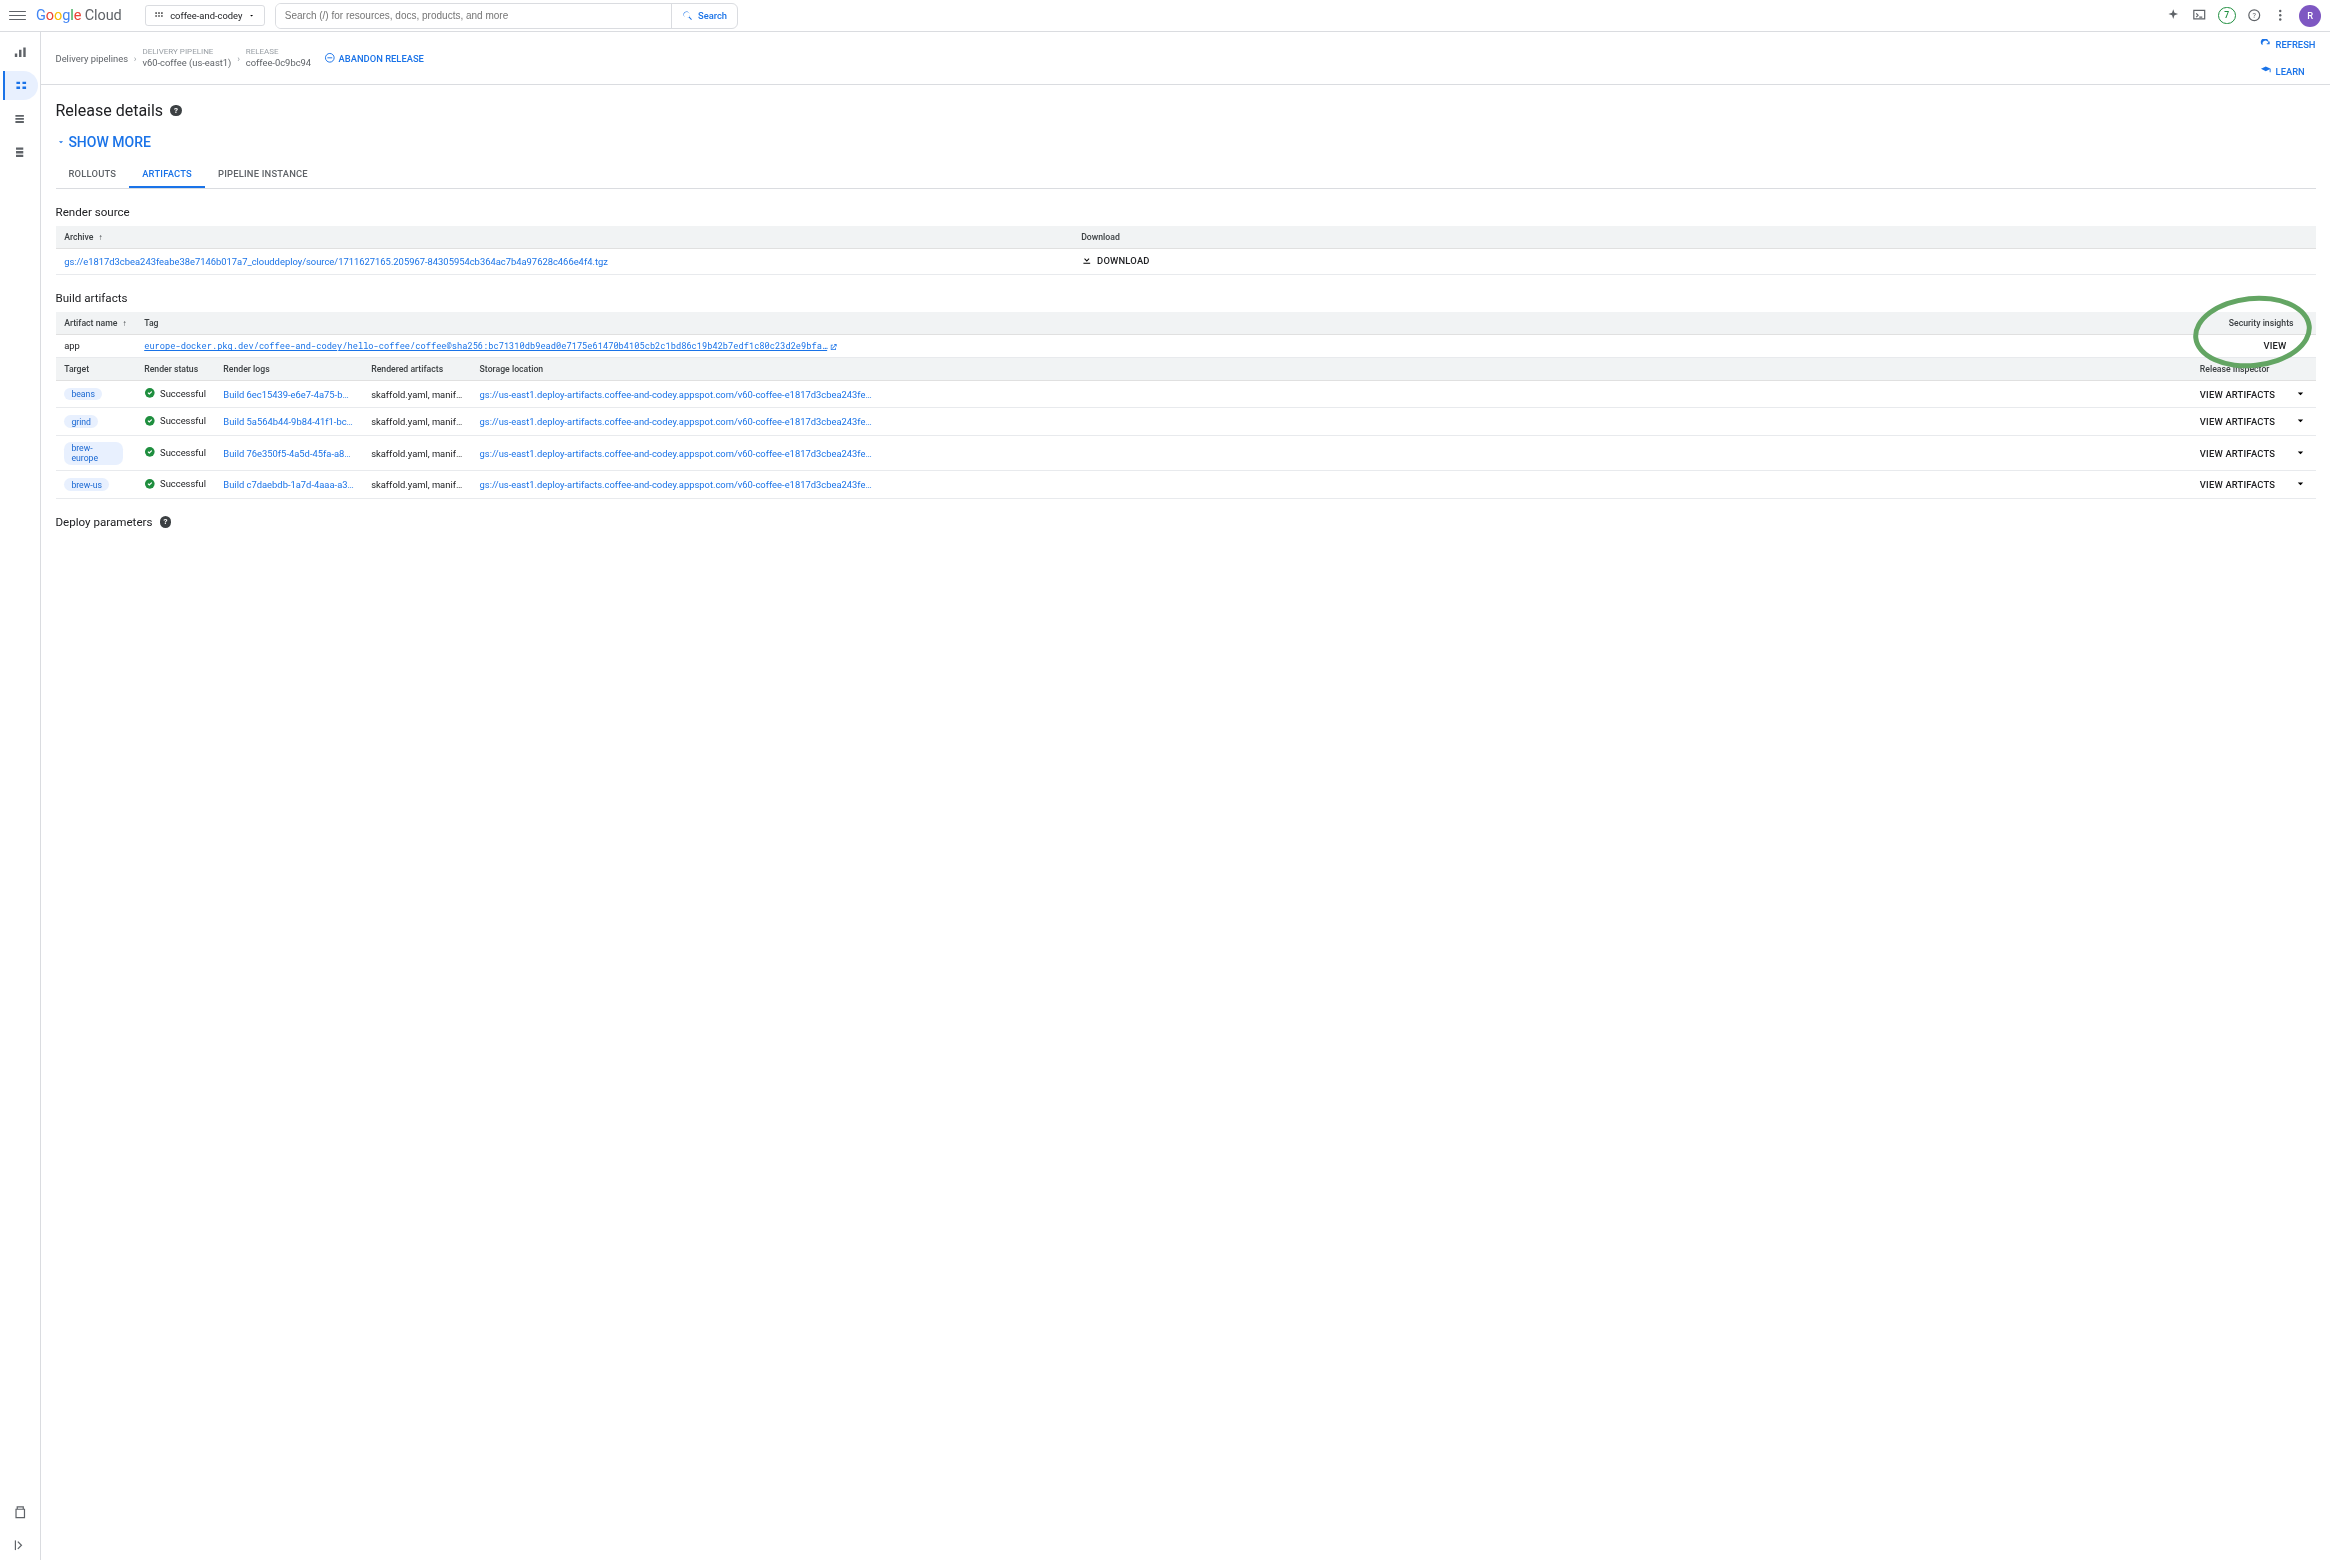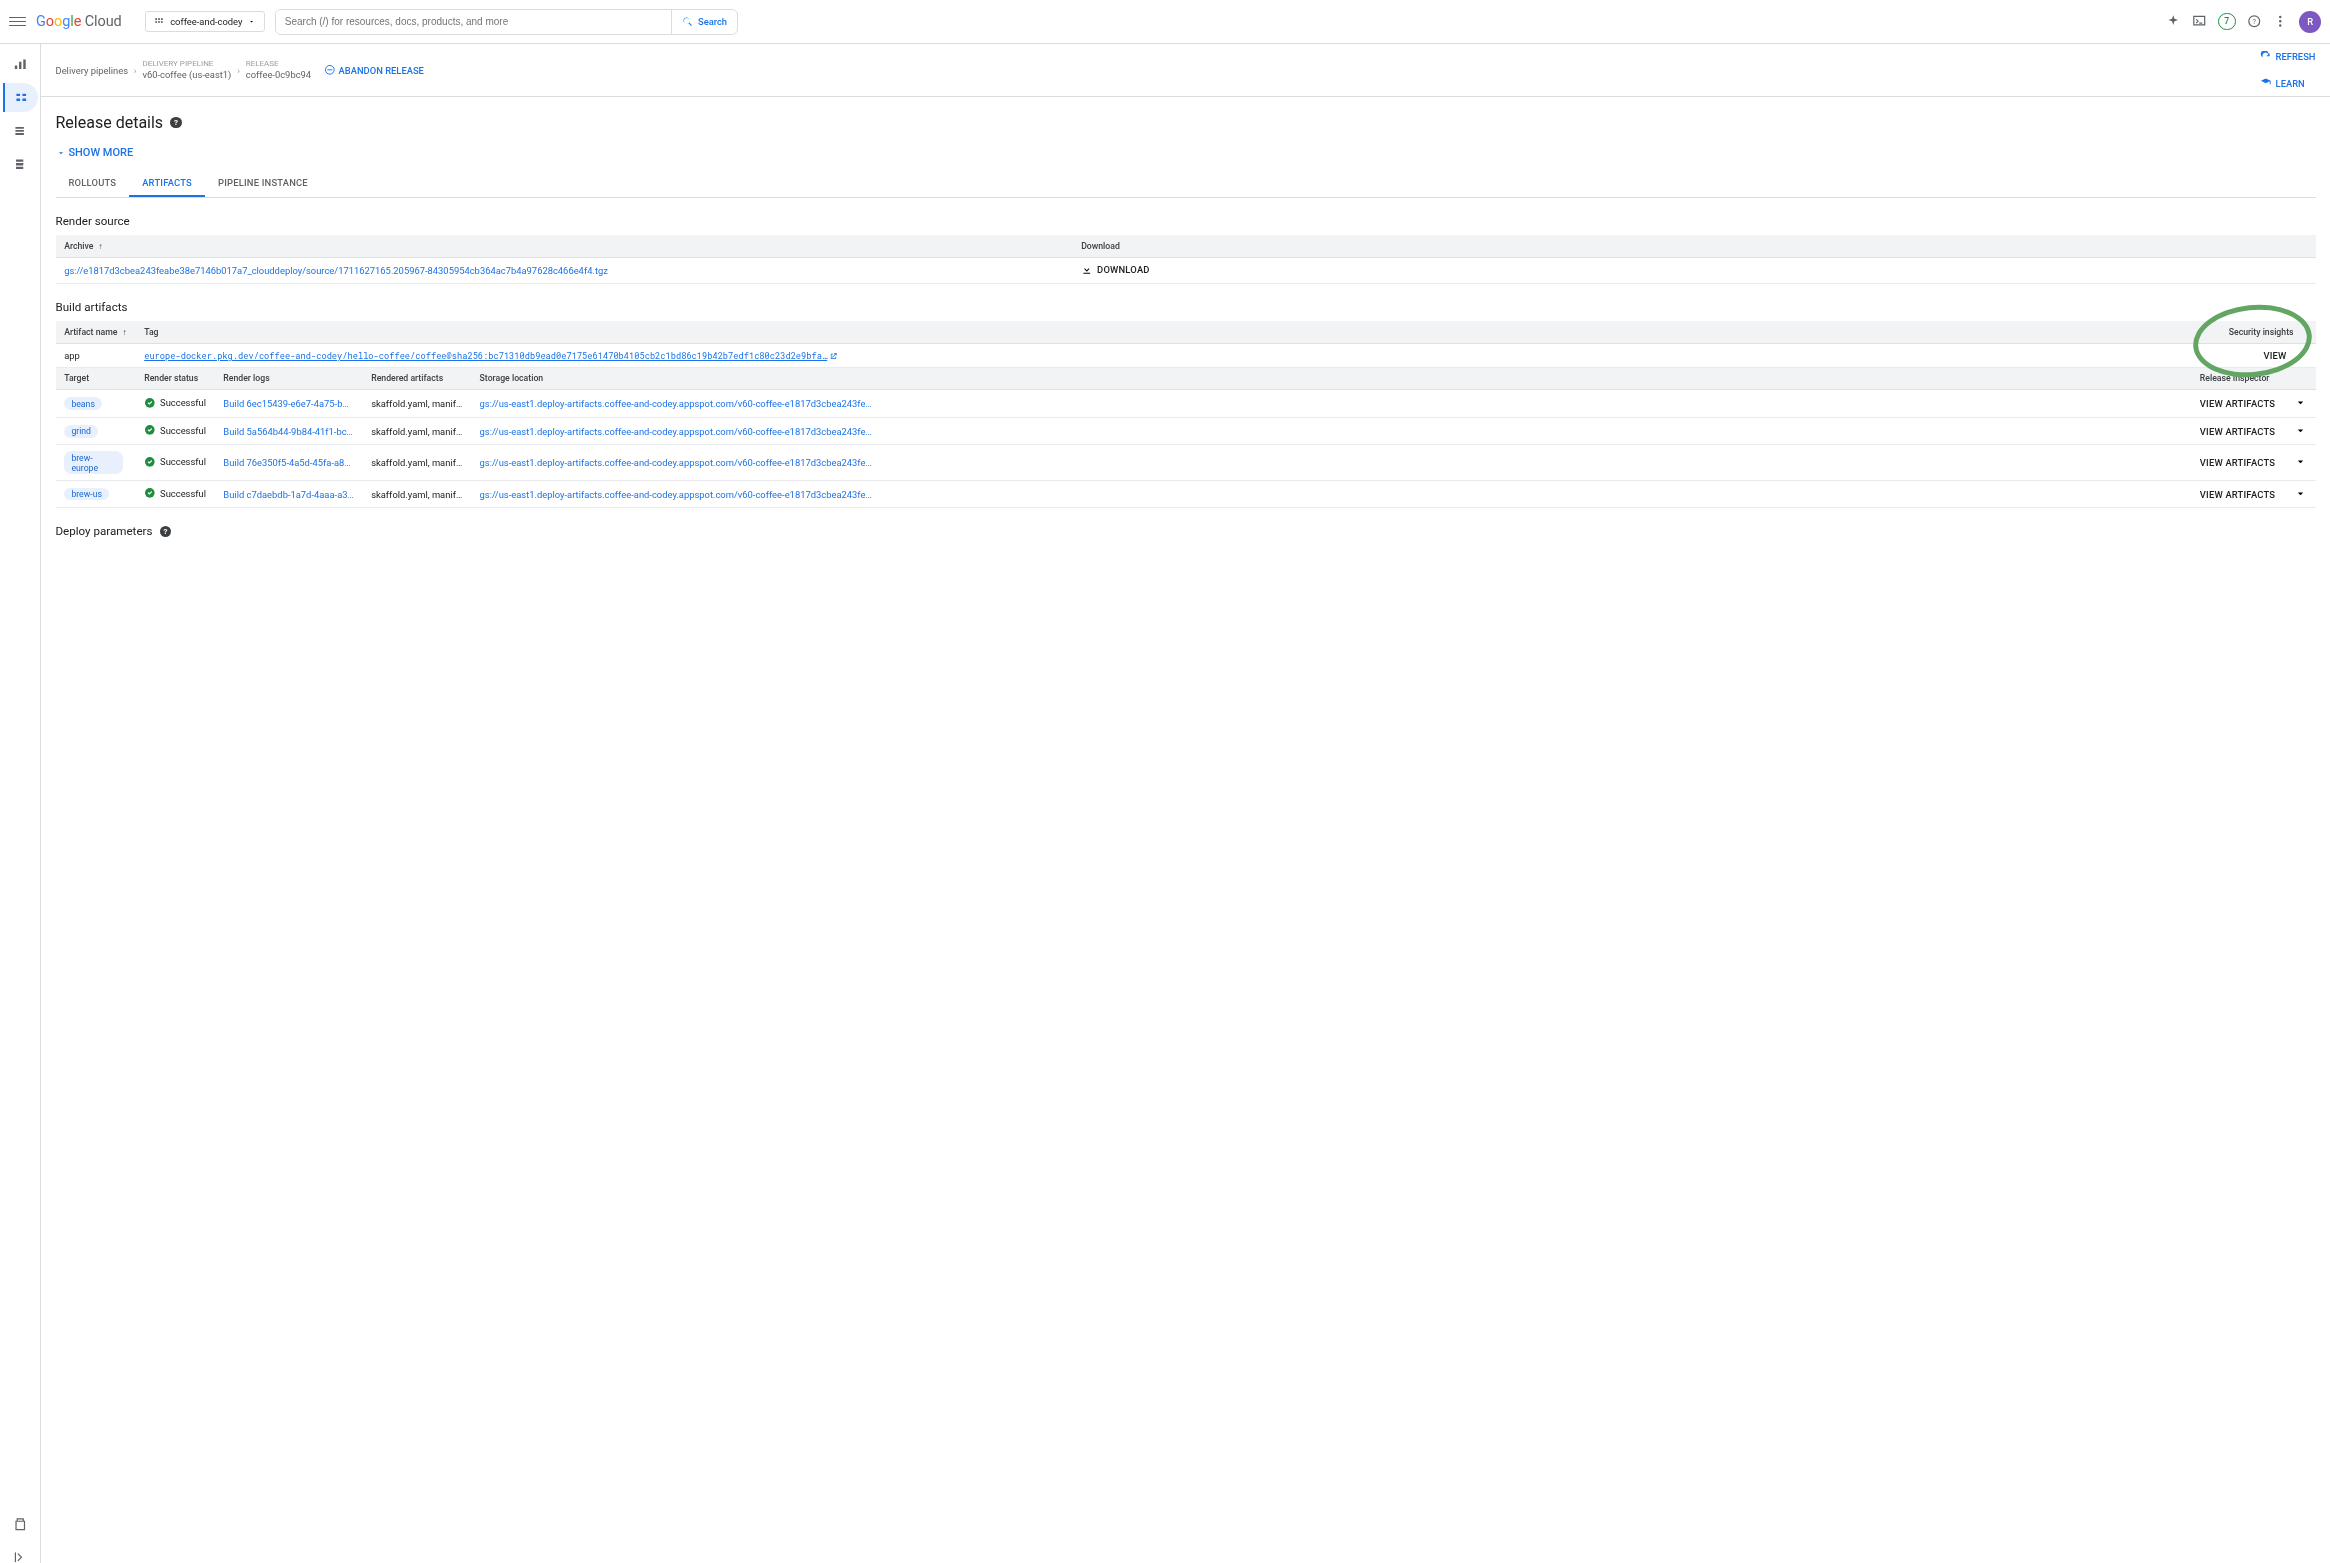--- a/index.html
+++ b/index.html
@@ -1,19 +1,19 @@
 <!DOCTYPE html>
 <html style="font-size:11.6px"><head>
 <meta charset="utf-8">
 <style>
 * { box-sizing: border-box; margin: 0; padding: 0; }
 body { font-family: Roboto, 'Helvetica Neue', Arial, sans-serif; font-size: 9.4px; color: #202124; background: #fff; }
 
 
-.topbar { display: flex; align-items: center; height: 44px; padding: 0 8.7px; border-bottom: 0.7px solid #dadce0; gap: 10px; }
+.topbar { display: flex; align-items: center; height: 32px; padding: 0 8.7px; border-bottom: 0.7px solid #dadce0; gap: 10px; }
 .hamburger { width: 17.4px; height: 17.4px; cursor: pointer; display: flex; flex-direction: column; justify-content: center; gap: 2.9px; }
 .hamburger span { height: 1.4px; background: #5f6368; border-radius: 0.7px; }
 .logo { font-size: 14.5px; letter-spacing: -0.1px; }
 .logo .g1{color:#4285f4}.logo .g2{color:#ea4335}.logo .g3{color:#fbbc05}.logo .g4{color:#4285f4}.logo .g5{color:#34a853}.logo .g6{color:#ea4335}
 .logo .cloud{color:#5f6368; font-weight:400;}
 .project-picker { border:0.7px solid #dadce0; border-radius:2.9px; padding:4.3px 8.7px; display:flex; align-items:center; gap:5.8px; cursor:pointer; font-size:9.4px;margin-left:13px; }
 .searchbar { flex:1; max-width:463px; display:flex; border:0.7px solid #dadce0; border-radius:6px; overflow:hidden; height:26px; }
 .searchbar input { border:none; flex:1; padding:0 8.7px; font-size:10px; outline:none; color:#5f6368; }
 .searchbar .sbtn { border-left:0.7px solid #dadce0; padding:0 10px; display:flex; align-items:center; gap:4.3px; color:#1a73e8; cursor:pointer; font-weight:500; }
 .top-icons { margin-left:auto; display:flex; align-items:center; gap:11.6px; }
@@ -48,21 +48,21 @@
 h1.page-title { font-size:16px; font-weight:400; margin: 7.2px 0 8.7px; display:flex; align-items:center; gap:7.2px;}
 h2.section { font-size:11.6px; font-weight:400; margin: 16px 0 7.2px; }
 
 .kv-table { width:347px; border-collapse:collapse; }
 .kv-table tr { border-bottom:0.7px solid #e8eaed; }
 .kv-table td { padding:4.3px 5.8px 4.3px 0; font-size:9.4px; }
 .kv-table td.key { width:101px; font-weight:500; color:#202124; }
 .chip { display:inline-block; background:#f1f3f4; border-radius:7.2px; padding:1.4px 7.2px; font-size:8.7px; color:#3c4043; margin-right:4.3px;}
 .chip.blue { background:#e8f0fe; color:#1967d2; }
 
-.showmore { color:#1a73e8; cursor:pointer; display:inline-flex; align-items:center; gap:2.9px; margin-top:5.8px; font-weight:500; font-size:11px;}
+.showmore { color:#1a73e8; cursor:pointer; display:inline-flex; align-items:center; gap:2.9px; margin-top:5.8px; font-weight:500; font-size:14px;}
 
 
 .tabs { display:flex; border-bottom:0.7px solid #dadce0; margin-top:10px; }
 .tab { padding:7.2px 13px; font-size:9.4px; font-weight:500; color:#5f6368; cursor:pointer; letter-spacing:0.2px; }
 .tab.active { color:#1a73e8; border-bottom:2.2px solid #1a73e8; }
 
 
 .dtable { width:100%; border-collapse:collapse; font-size:9.4px; }
 .dtable thead th { background:#f1f3f4; text-align:left; font-weight:500; color:#3c4043; padding:5.8px 8.7px; font-size:8.7px; border-bottom:0.7px solid #e0e0e0;}
 .dtable tbody td { padding:5.8px 8.7px; border-bottom:0.7px solid #e8eaed; vertical-align:middle; }

